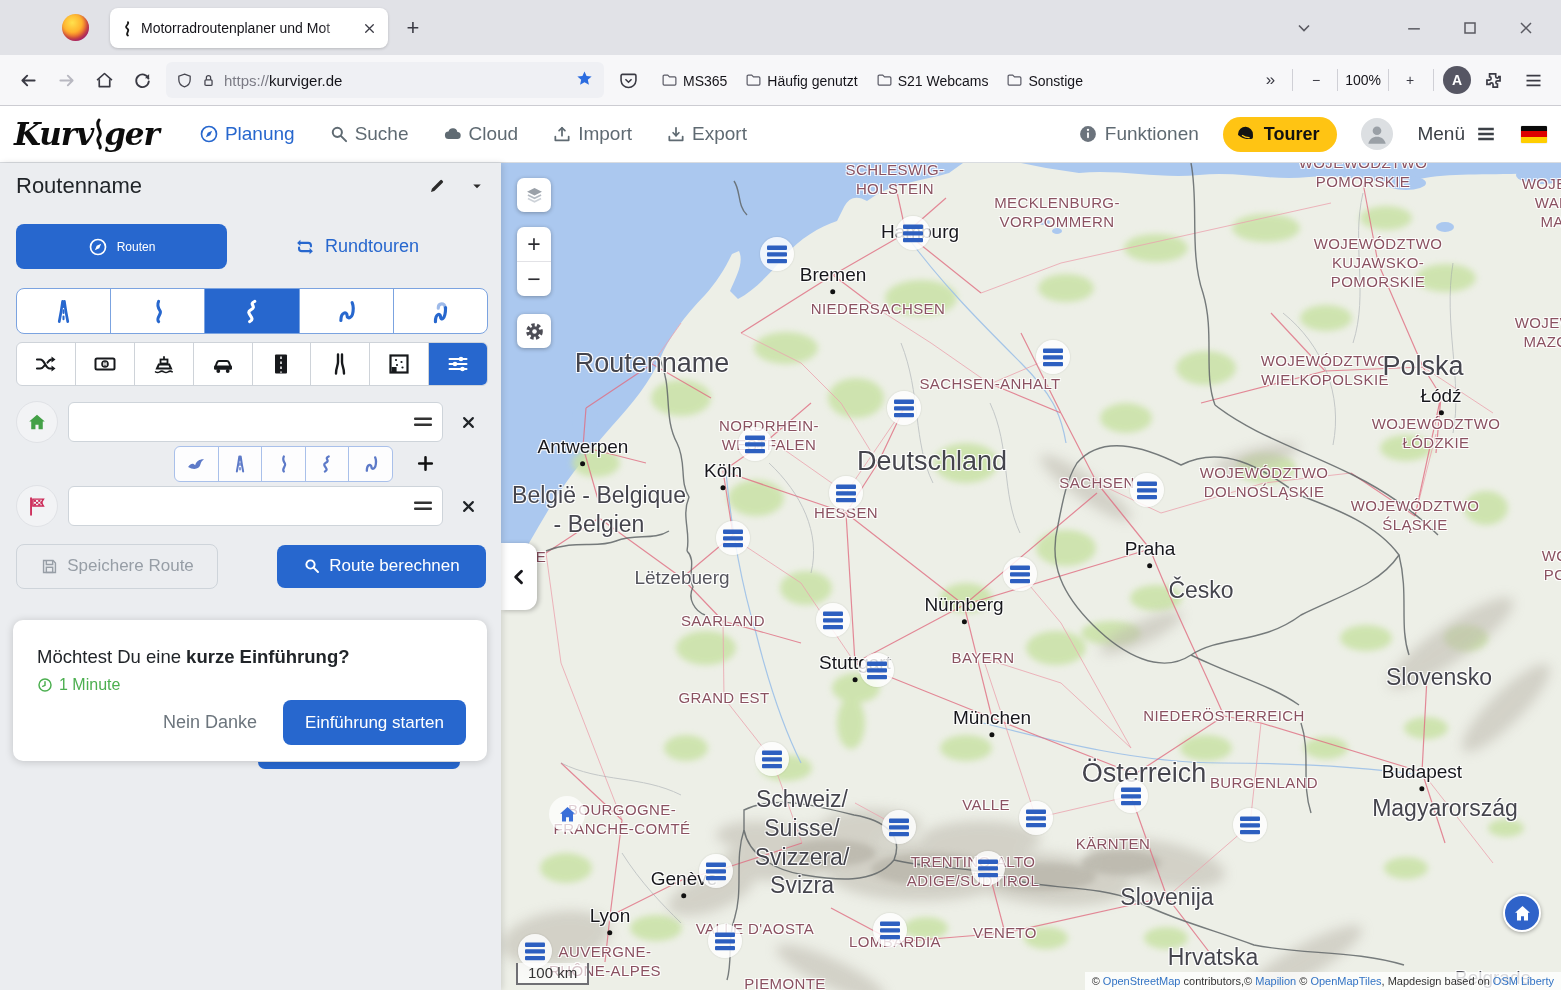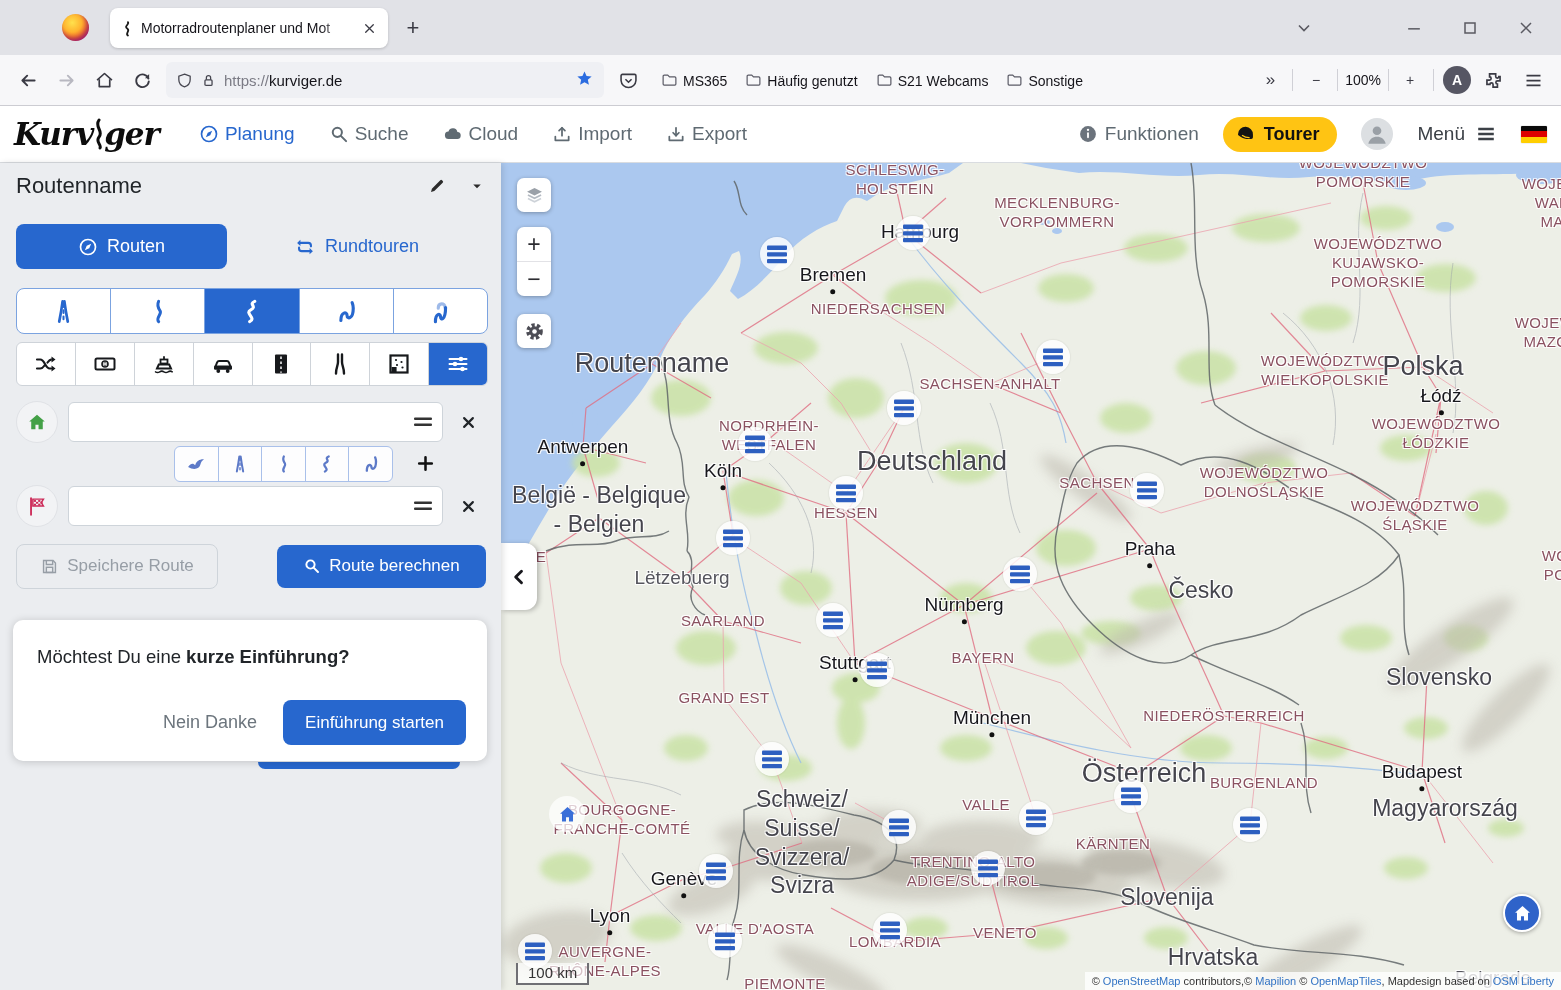--- a/index.html
+++ b/index.html
@@ -60,21 +60,21 @@
   .flag i:nth-child(1){background:#0a0a0a;} .flag i:nth-child(2){background:#dd0000;} .flag i:nth-child(3){background:#ffce00;}
 
   
   .content{position:relative;height:827px;}
   .sidebar{position:absolute;left:0;top:0;width:501px;height:827px;background:#ebedf0;box-shadow:2px 0 6px rgba(0,0,0,.12);z-index:5;}
   .sb-head{position:absolute;left:16px;right:15px;top:10px;display:flex;align-items:center;}
   .routename{font-size:22px;color:#212529;font-weight:500;flex:1;}
   .sb-head .icons{display:flex;align-items:center;gap:22px;color:#2b2b2b;}
   .sb-head svg{width:18px;height:18px;}
   .modetabs{position:absolute;left:16px;right:15px;top:61px;height:45px;display:flex;align-items:center;}
-  .btn-routen{width:211px;height:45px;background:#2767ce;border-radius:8px;color:#fff;font-size:18px;display:flex;align-items:center;justify-content:center;gap:9px;}
+  .btn-routen{width:211px;height:45px;background:#2767ce;border-radius:8px;color:#fff;font-size:12px;display:flex;align-items:center;justify-content:center;gap:9px;}
   .btn-routen svg{width:20px;height:20px;}
   .btn-rundtouren{flex:1;display:flex;align-items:center;justify-content:center;gap:9px;color:#2767ce;font-size:18px;}
   .btn-rundtouren svg{width:22px;height:22px;}
 
   .seg5{position:absolute;left:16px;top:125px;width:470px;height:44px;display:flex;border:1px solid #7ba3e0;border-radius:8px;background:#fff;overflow:hidden;}
   .seg5 .cell{flex:1;display:flex;align-items:center;justify-content:center;color:#2767ce;border-right:1px solid #7ba3e0;}
   .seg5 .cell:last-child{border-right:none;}
   .seg5 .cell.sel{background:#2767ce;color:#fff;}
   .seg5 svg{width:27px;height:27px;}
   .seg8{position:absolute;left:16px;top:179px;width:470px;height:42px;display:flex;border:1px solid #ced3d9;border-radius:6px;background:#fff;overflow:hidden;}
@@ -592,20 +592,27 @@
               <circle cx="10" cy="10" r="5.5"></circle>
               <path d="M14.5 14.5L20 20"></path>
             </svg>
             <span>Route berechnen</span>
           </span>
       </div>
 
       <div class="card-behind"></div>
       <div class="introcard">
         <div class="intro-q"><span>Möchtest Du eine </span><b>kurze Einführung?</b></div>
+        <div class="intro-min">
+            <svg viewBox="0 0 24 24" fill="none" stroke="currentColor" stroke-width="2.2">
+              <circle cx="12" cy="12" r="9"></circle>
+              <path d="M12 7v5.5L8.5 14" stroke-linecap="round"></path>
+            </svg>
+            <span>1 Minute</span>
+          </div>
         <div class="intro-btns">
           <span class="btn-decline">Nein Danke</span>
           <span class="btn-accept">Einführung starten</span>
         </div>
       </div>
     </aside>
 
     <div class="map">
       <svg class="map-bg" viewBox="0 0 1060 827" preserveAspectRatio="none">
         <defs>

